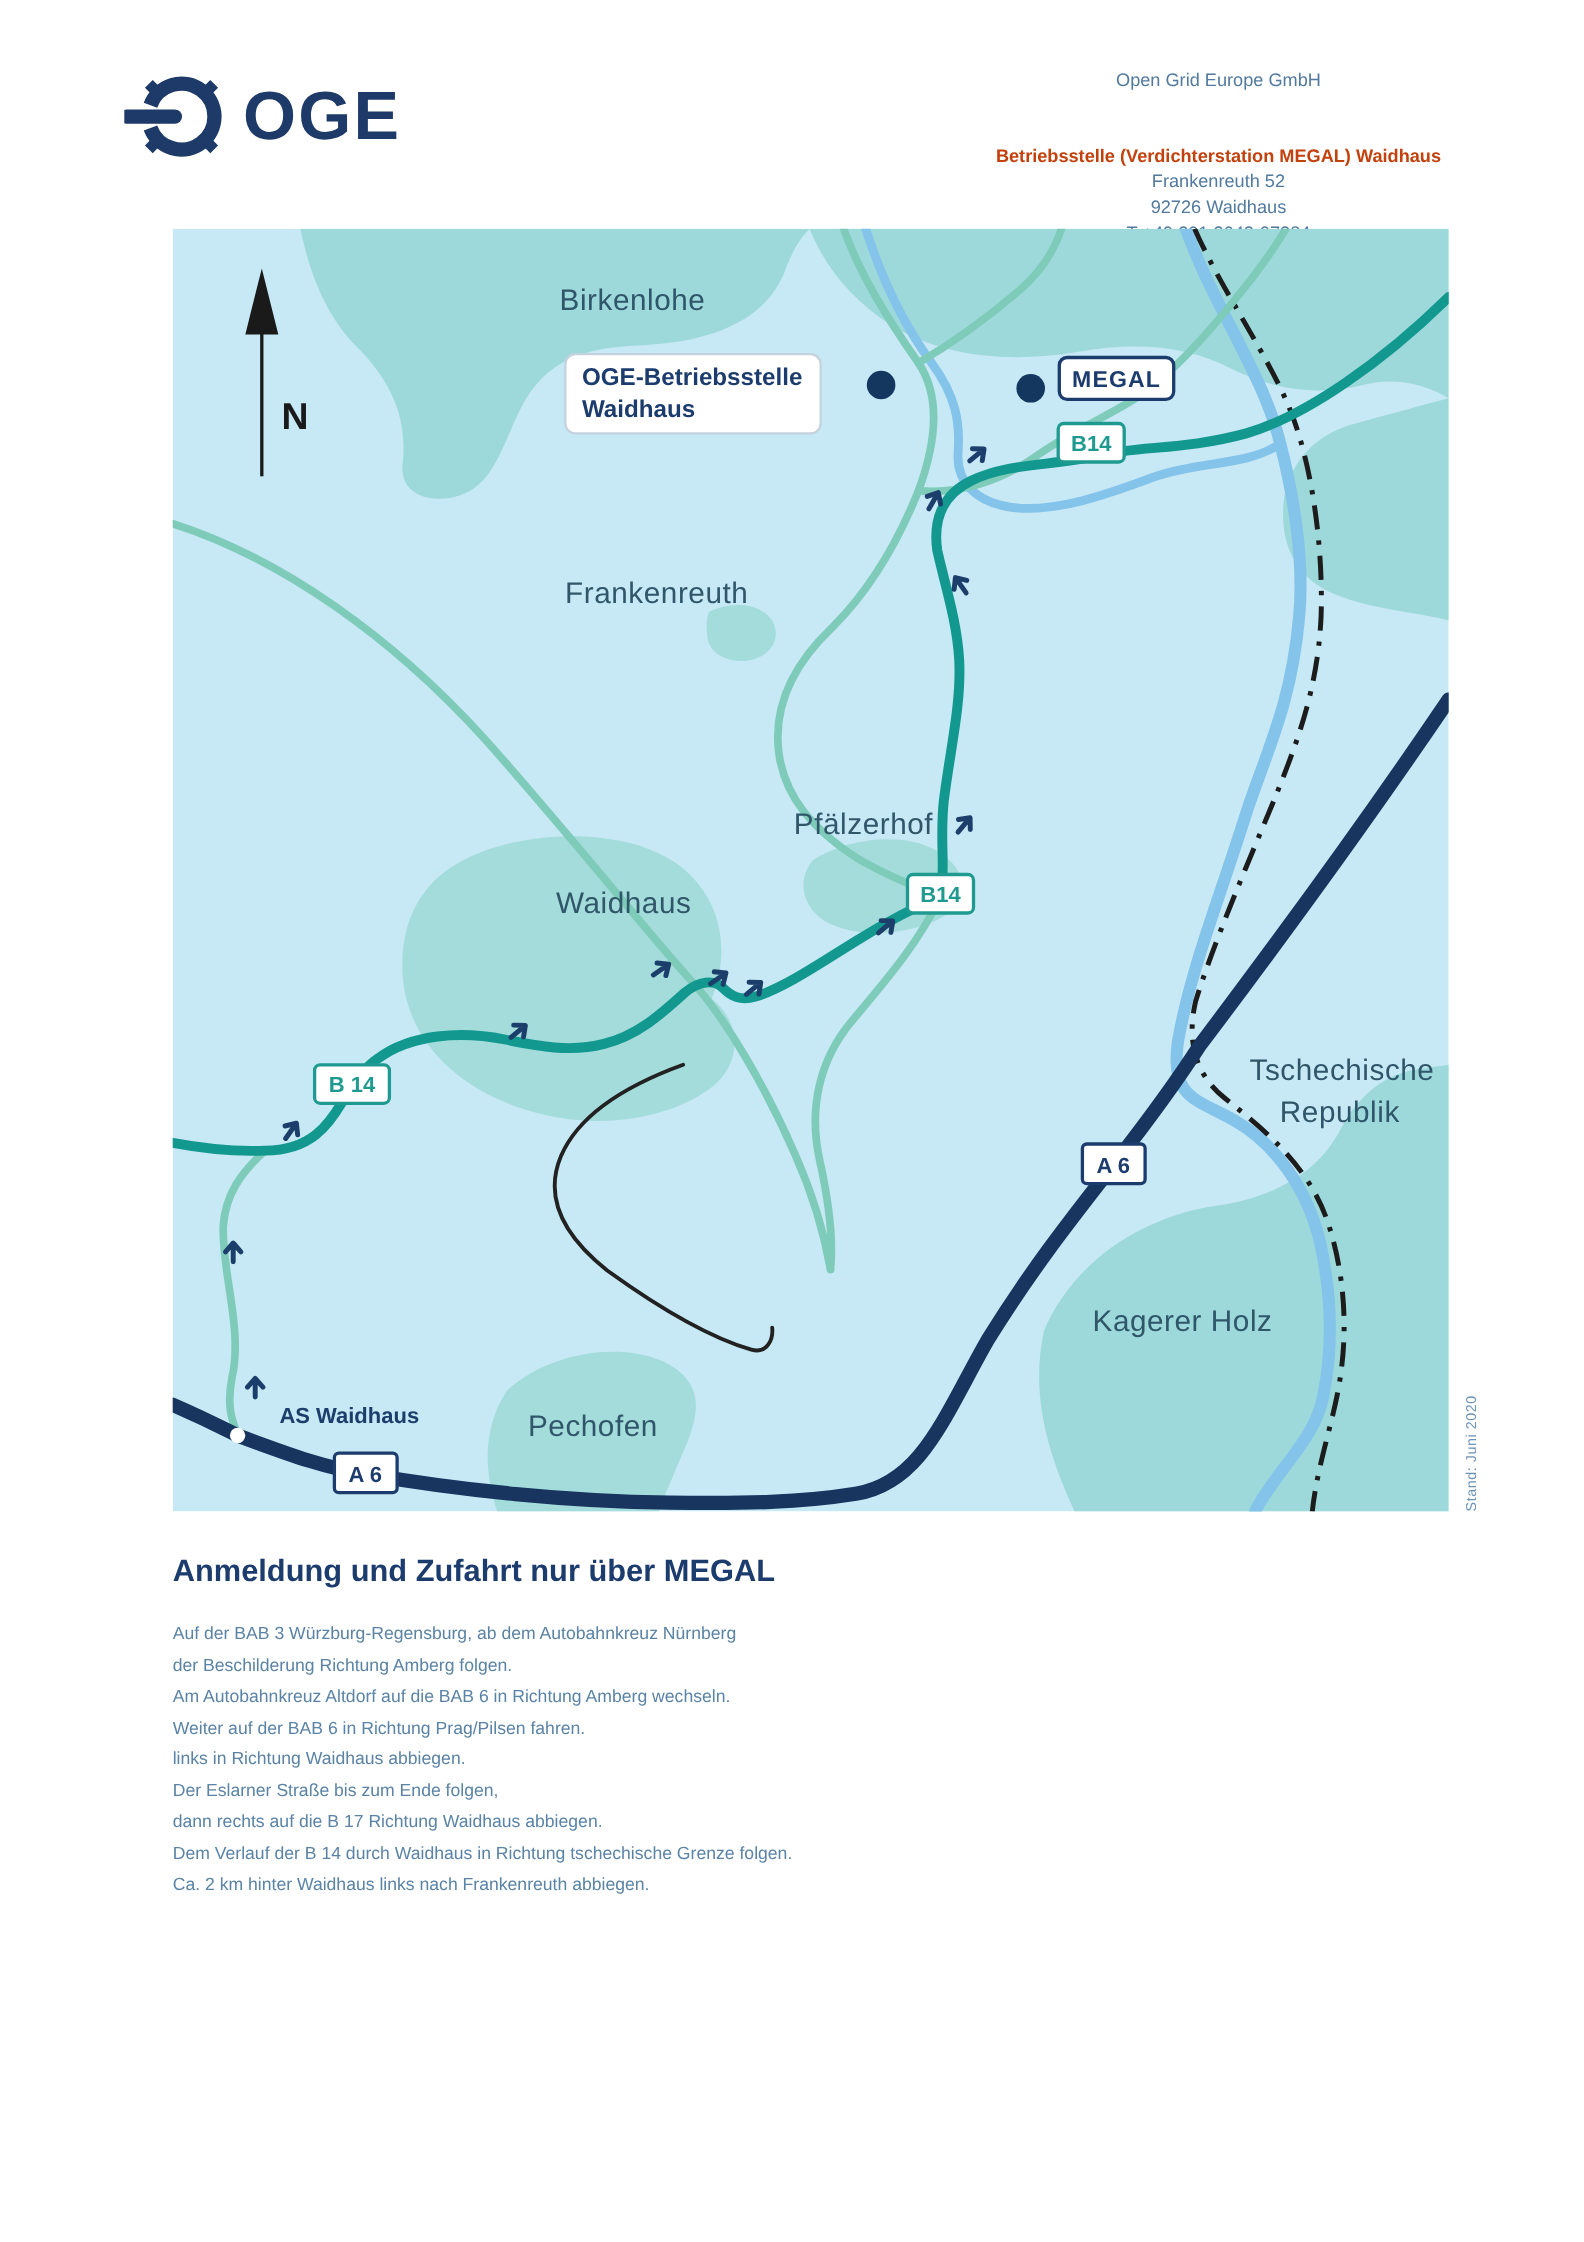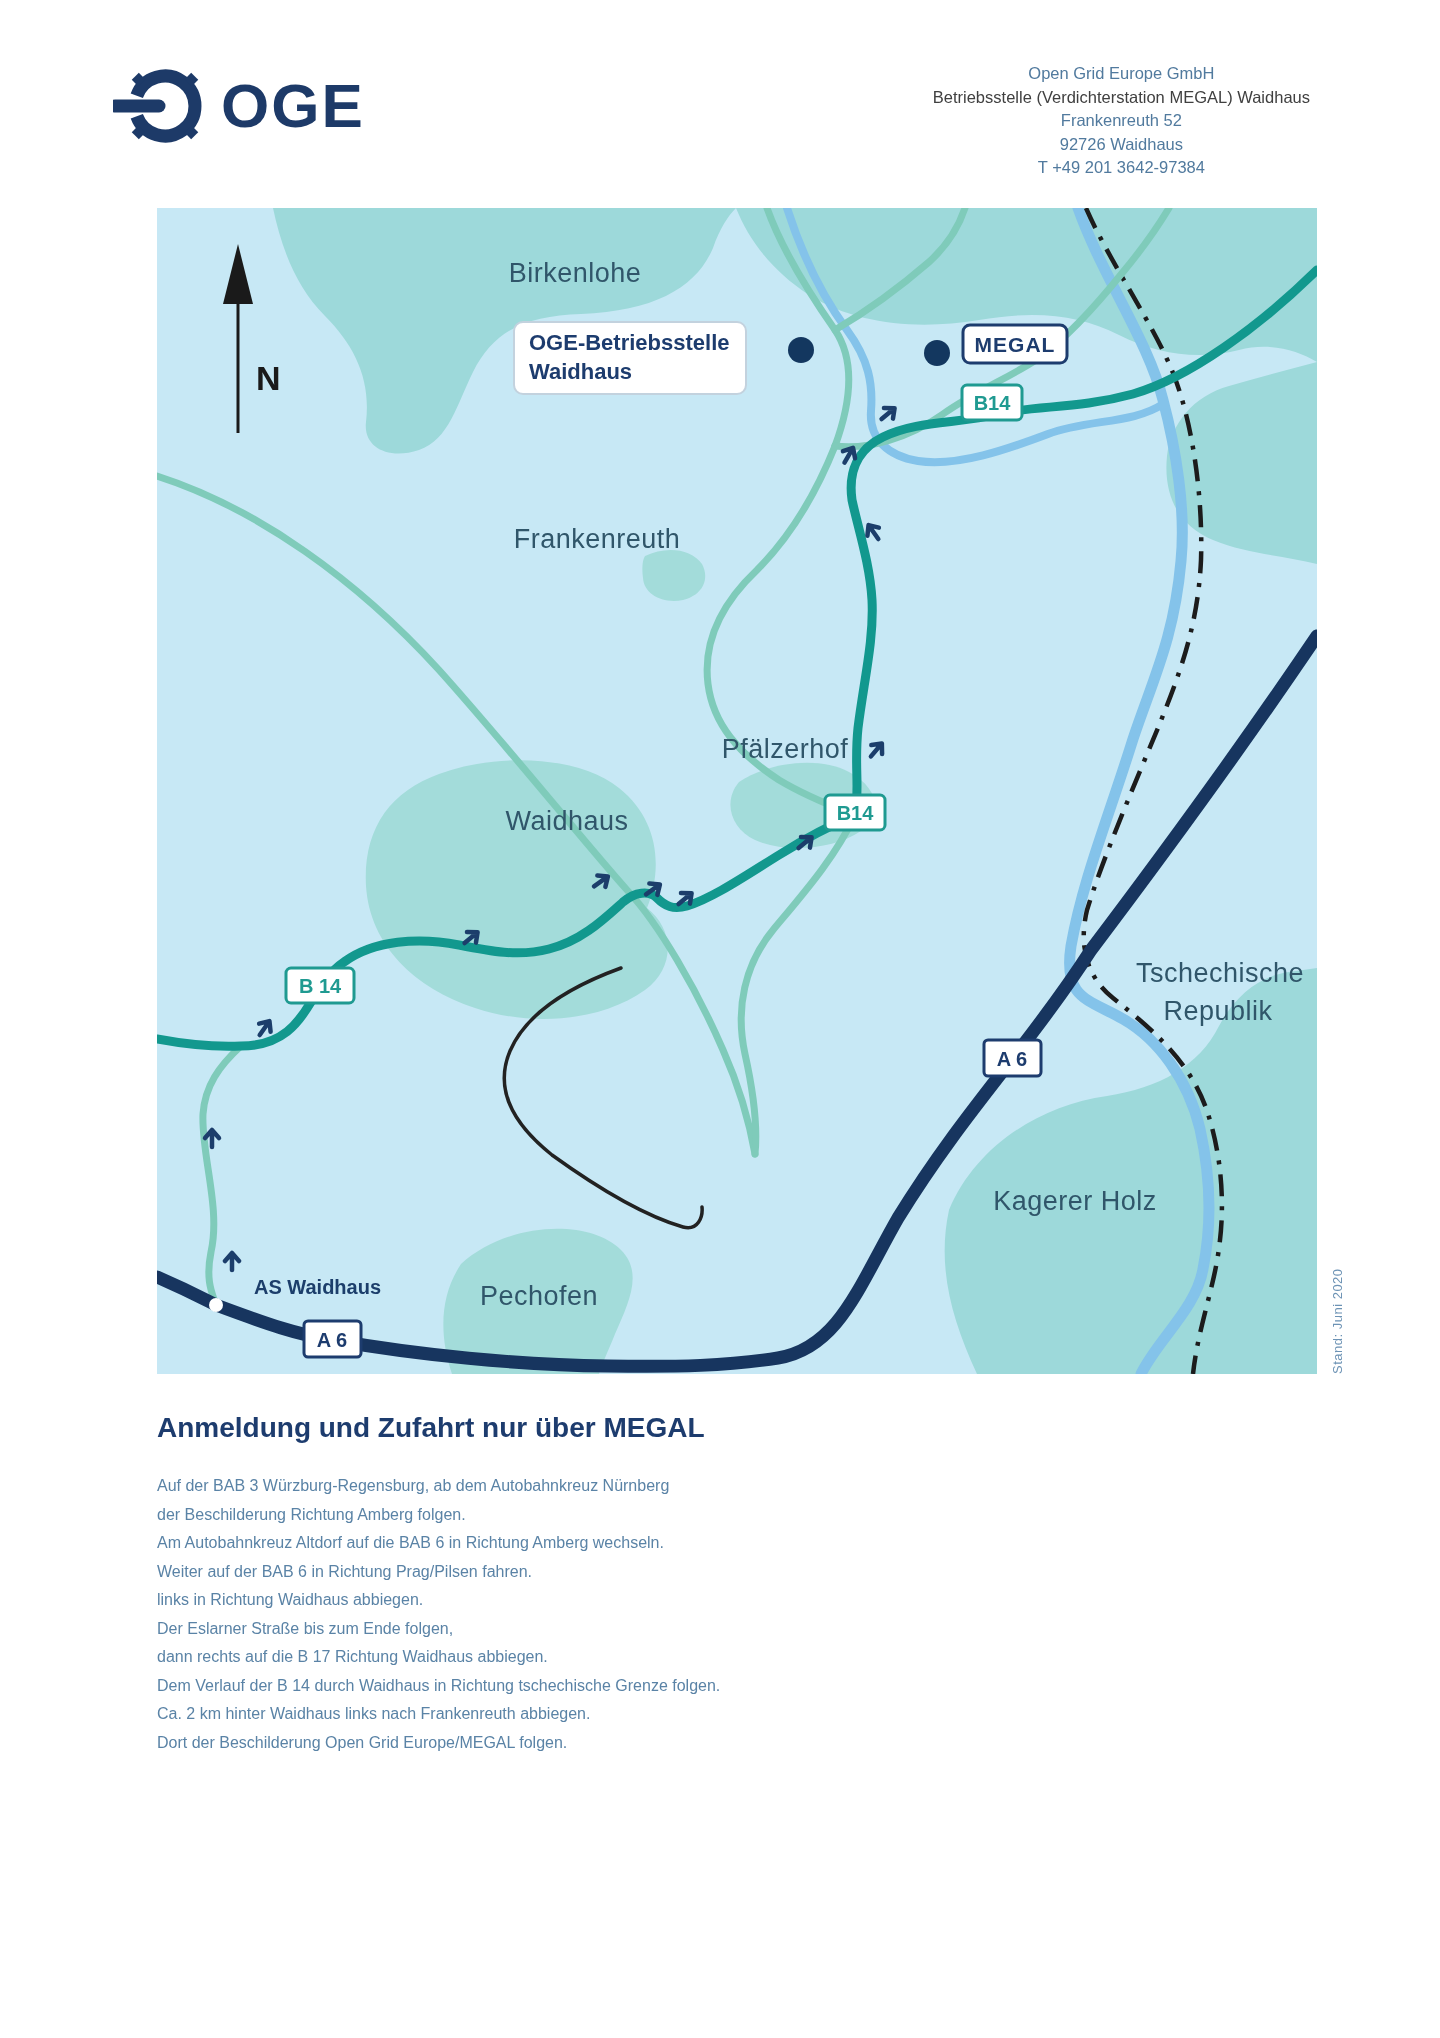--- a/index.html
+++ b/index.html
@@ -3,21 +3,21 @@
 <meta charset="utf-8">
 <style>
   html,body{margin:0;padding:0;background:#ffffff;}
   body{font-family:"Liberation Sans",sans-serif;}
   .page{position:relative;width:1440px;height:2038px;background:#ffffff;overflow:hidden;}
 
   
   .logo{position:absolute;left:113px;top:56px;display:flex;align-items:center;gap:8px;}
   .logo-word{font-size:62px;font-weight:800;color:#1d3a68;letter-spacing:2px;line-height:1;}
   .address{position:absolute;right:130px;top:62px;text-align:center;font-size:16.5px;line-height:23.5px;color:#517a9e;}
-  .address .addr-bold{font-weight:400;color:#404040;}
+  .address .addr-bold{font-weight:700;color:#c2410c;margin-top:45px;}
 
   
   .map-wrap{position:absolute;left:157px;top:208px;width:1160px;height:1166px;}
   svg text{font-family:"Liberation Sans",sans-serif;}
   .place{fill:#30566a;font-size:27px;letter-spacing:.5px;}
   .badge-rect{fill:#ffffff;}
   .b14-rect{stroke:#1f9a91;stroke-width:3px;}
   .b14-text{fill:#1f9a91;font-weight:700;font-size:20px;text-anchor:middle;}
   .a6-rect{stroke:#1d3c6e;stroke-width:3px;}
   .a6-text{fill:#1d3c6e;font-weight:700;font-size:20px;text-anchor:middle;}
@@ -202,17 +202,16 @@
     <div class="dir-body">
       <div>Auf der BAB 3 Würzburg-Regensburg, ab dem Autobahnkreuz Nürnberg</div>
       <div>der Beschilderung Richtung Amberg folgen.</div>
       <div>Am Autobahnkreuz Altdorf auf die BAB 6 in Richtung Amberg wechseln.</div>
       <div>Weiter auf der BAB 6 in Richtung Prag/Pilsen fahren.</div>
       <div>links in Richtung Waidhaus abbiegen.</div>
       <div>Der Eslarner Straße bis zum Ende folgen,</div>
       <div>dann rechts auf die B 17 Richtung Waidhaus abbiegen.</div>
       <div>Dem Verlauf der B 14 durch Waidhaus in Richtung tschechische Grenze folgen.</div>
       <div>Ca. 2 km hinter Waidhaus links nach Frankenreuth abbiegen.</div>
-      <div>Dort der Beschilderung Open Grid Europe/MEGAL folgen.</div>
     </div>
   </div>
 
 </div>
 
 </body></html>

